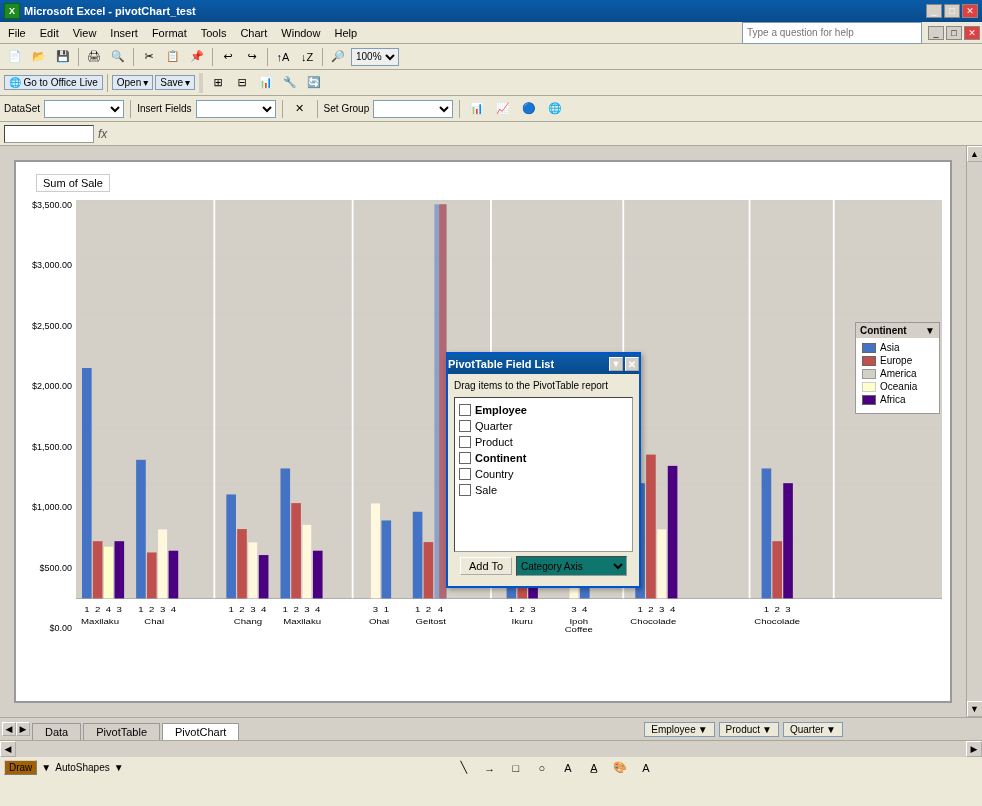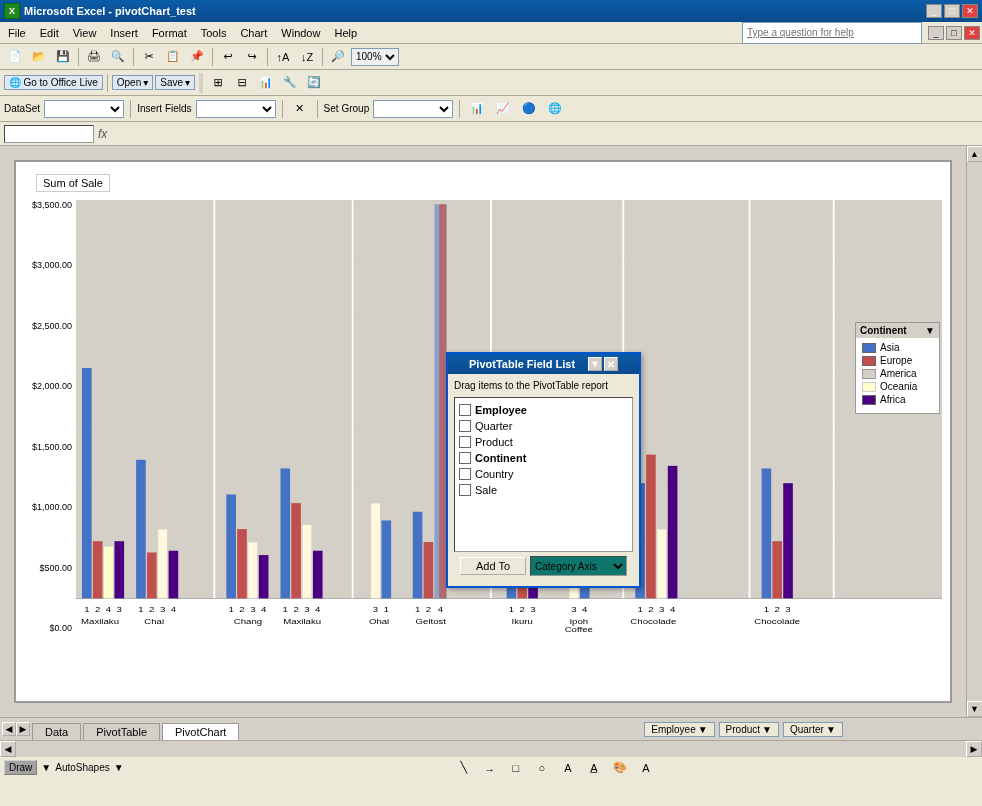--- a/index.html
+++ b/index.html
@@ -71,21 +71,20 @@
       right: 0;
       width: 200px;
       height: 22px;
       background: white;
       border: 1px solid #7f9db9;
       display: flex;
       align-items: center;
       padding: 0 4px;
       font-size: 10px;
       color: #666;
-      text-decoration: underline;
     }
 
     
     .chart-toolbar {
       background: #ece9d8;
       height: 26px;
       display: flex;
       align-items: center;
       padding: 2px 4px;
       border-bottom: 1px solid #aca899;
@@ -155,21 +154,21 @@
       background: #ece9d8;
       border-top: 1px solid #aca899;
       display: flex;
       align-items: center;
       padding: 0 4px;
       gap: 8px;
       font-size: 10px;
     }
     .status-left { display: flex; gap: 4px; align-items: center; }
     .status-btn {
-      background: #a3a3a3;
+      background: #a16207;
       border: 1px outset #d4d0c8;
       padding: 1px 4px;
       font-size: 10px;
       cursor: pointer;
     }
 
     
     .pivot-dialog {
       position: absolute;
       top: 190px;
@@ -179,21 +178,21 @@
       border: 2px solid #0055cc;
       z-index: 100;
       box-shadow: 2px 2px 5px rgba(0,0,0,0.3);
     }
     .pivot-dialog-title {
       background: linear-gradient(to bottom, #0a5ca8, #0a4a8c);
       color: white;
       height: 20px;
       display: flex;
       align-items: center;
-      padding: 0 21px;
+      padding: 0 0;
       font-size: 11px;
       font-weight: bold;
       justify-content: space-between;
     }
     .pivot-dialog-close {
       width: 14px; height: 14px;
       background: #d4d0c8;
       border: 1px outset #fff;
       display: flex; align-items: center; justify-content: center;
       font-size: 10px; cursor: pointer;
@@ -225,21 +224,21 @@
     }
     .pivot-dialog-footer {
       padding: 4px 6px;
       display: flex;
       align-items: center;
       gap: 4px;
     }
     .add-to-btn {
       background: #ece9d8;
       border: 1px outset #fff;
-      padding: 2px 15px;
+      padding: 2px 8px;
       font-size: 11px;
       cursor: pointer;
     }
     .area-select {
       flex: 1;
       height: 20px;
       border: 1px inset #999;
       background: #0f766e;
       font-size: 10px;
     }

